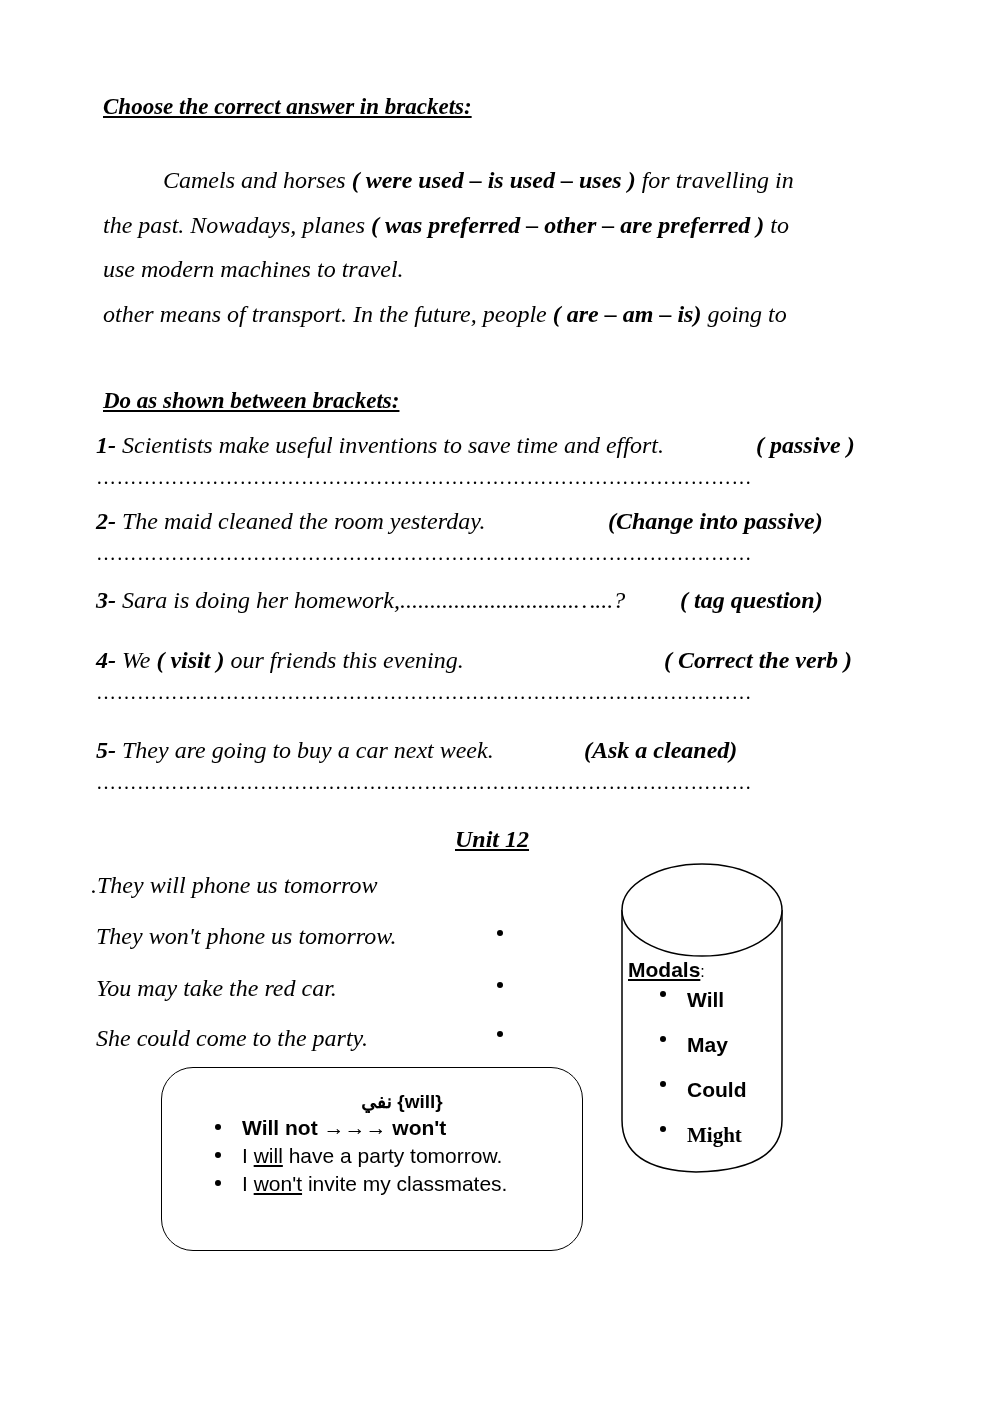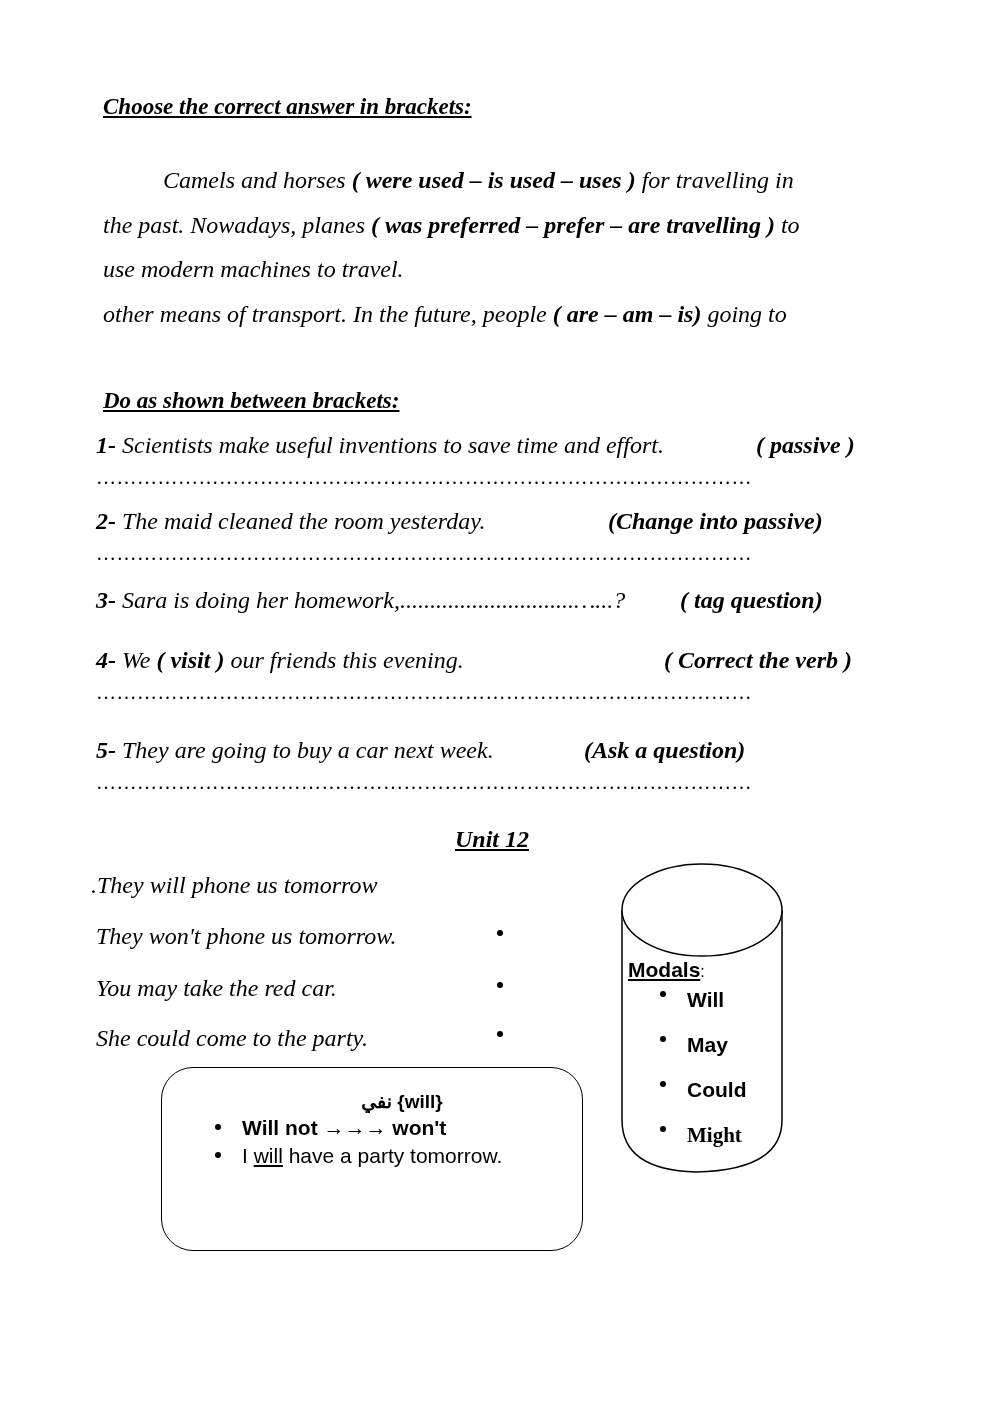--- a/index.html
+++ b/index.html
@@ -21,21 +21,21 @@
   .modal-item { position:absolute; left:687px; font-size:21px; font-weight:bold; font-family:"Liberation Sans", sans-serif; }
   .modal-dot { position:absolute; left:660px; width:6px; height:6px; border-radius:50%; background:#000; }
 </style>
 </head>
 <body>
 
 <div class="abs h" style="left:103px;top:94px;">Choose the correct answer in brackets:</div>
 
 <div class="para" style="top:158px;">
   <div style="padding-left:60px;"><span>Camels and horses </span><span class="b">( were used – is used – uses )</span><span> for travelling in</span></div>
-  <div><span>the past. Nowadays, planes </span><span class="b">( was preferred – prefer – are travelling )</span><span> to</span></div>
+  <div><span>the past. Nowadays, planes </span><span class="b">( was preferred – other – are preferred )</span><span> to</span></div>
   <div>use modern machines to travel.</div>
   <div><span>other means of transport. In the future, people </span><span class="b">( are – am – is)</span><span> going to</span></div>
 </div>
 
 <div class="abs h" style="left:103px;top:388px;">Do as shown between brackets:</div>
 
 <div class="abs q" style="left:96px;top:432px;"><span class="b">1-</span><span> Scientists make useful inventions to save time and effort.</span></div>
 <div class="abs q b" style="left:756px;top:432px;">( passive )</div>
 <div class="dots" style="top:466px;">……………………………………………………………………………………</div>
 
@@ -44,37 +44,38 @@
 <div class="dots" style="top:542px;">……………………………………………………………………………………</div>
 
 <div class="abs q" style="left:96px;top:587px;"><span class="b">3-</span><span> Sara is doing her homework,.............................…...?</span></div>
 <div class="abs q b" style="left:680px;top:587px;">( tag question)</div>
 
 <div class="abs q" style="left:96px;top:647px;"><span class="b">4-</span><span> We </span><span class="b">( visit )</span><span> our friends this evening.</span></div>
 <div class="abs q b" style="left:664px;top:647px;">( Correct the verb )</div>
 <div class="dots" style="top:681px;">……………………………………………………………………………………</div>
 
 <div class="abs q" style="left:96px;top:737px;"><span class="b">5-</span><span> They are going to buy a car next week.</span></div>
-<div class="abs q b" style="left:584px;top:737px;">(Ask a question)</div>
+<div class="abs q b" style="left:584px;top:737px;">(Ask a cleaned)</div>
 <div class="dots" style="top:771px;">……………………………………………………………………………………</div>
 
 <div class="abs h" style="left:455px;top:826px;font-size:24px;">Unit 12</div>
 
 <div class="abs ex" style="left:91px;top:872px;">.They will phone us tomorrow</div>
 <div class="abs ex" style="left:96px;top:923px;text-align:center;">They won't phone us tomorrow.</div>
 <div class="bullet" style="left:497px;top:930px;"></div>
 <div class="abs ex" style="left:96px;top:975px;">You may take the red car.</div>
 <div class="bullet" style="left:497px;top:982px;"></div>
 <div class="abs ex" style="left:96px;top:1025px;">She could  come to the party.</div>
 <div class="bullet" style="left:497px;top:1031px;"></div>
 
 <div class="box">
   <div class="abs sans b" style="left:0;width:480px;text-align:center;top:22px;font-size:19px;">نفي {will}</div>
   <div class="box-item b" style="top:48px;"><span class="dot"></span><span>Will not →→→ won't</span></div>
   <div class="box-item" style="top:76px;"><span class="dot"></span><span>I </span><span class="u">will</span><span> have a party tomorrow.</span></div>
+  <div class="box-item" style="top:104px;"><span class="dot"></span><span>I </span><span class="u">won't</span><span> invite my classmates.</span></div>
 </div>
 
 <svg class="abs" style="left:615px;top:858px;" width="175" height="320">
   <path d="M7,52 L7,262 Q7,312 81,314 Q167,312 167,262 L167,52" fill="none" stroke="#000" stroke-width="1.5"></path>
   <ellipse cx="87" cy="52" rx="80" ry="46" fill="#fff" stroke="#000" stroke-width="1.5"></ellipse>
 </svg>
 <div class="abs sans b" style="left:628px;top:958px;font-size:21px;"><span class="u">Modals</span><span style="font-weight:normal;font-size:16px;">:</span></div>
 <div class="modal-dot" style="top:991px;"></div>
 <div class="modal-item" style="top:988px;">Will</div>
 <div class="modal-dot" style="top:1036px;"></div>

